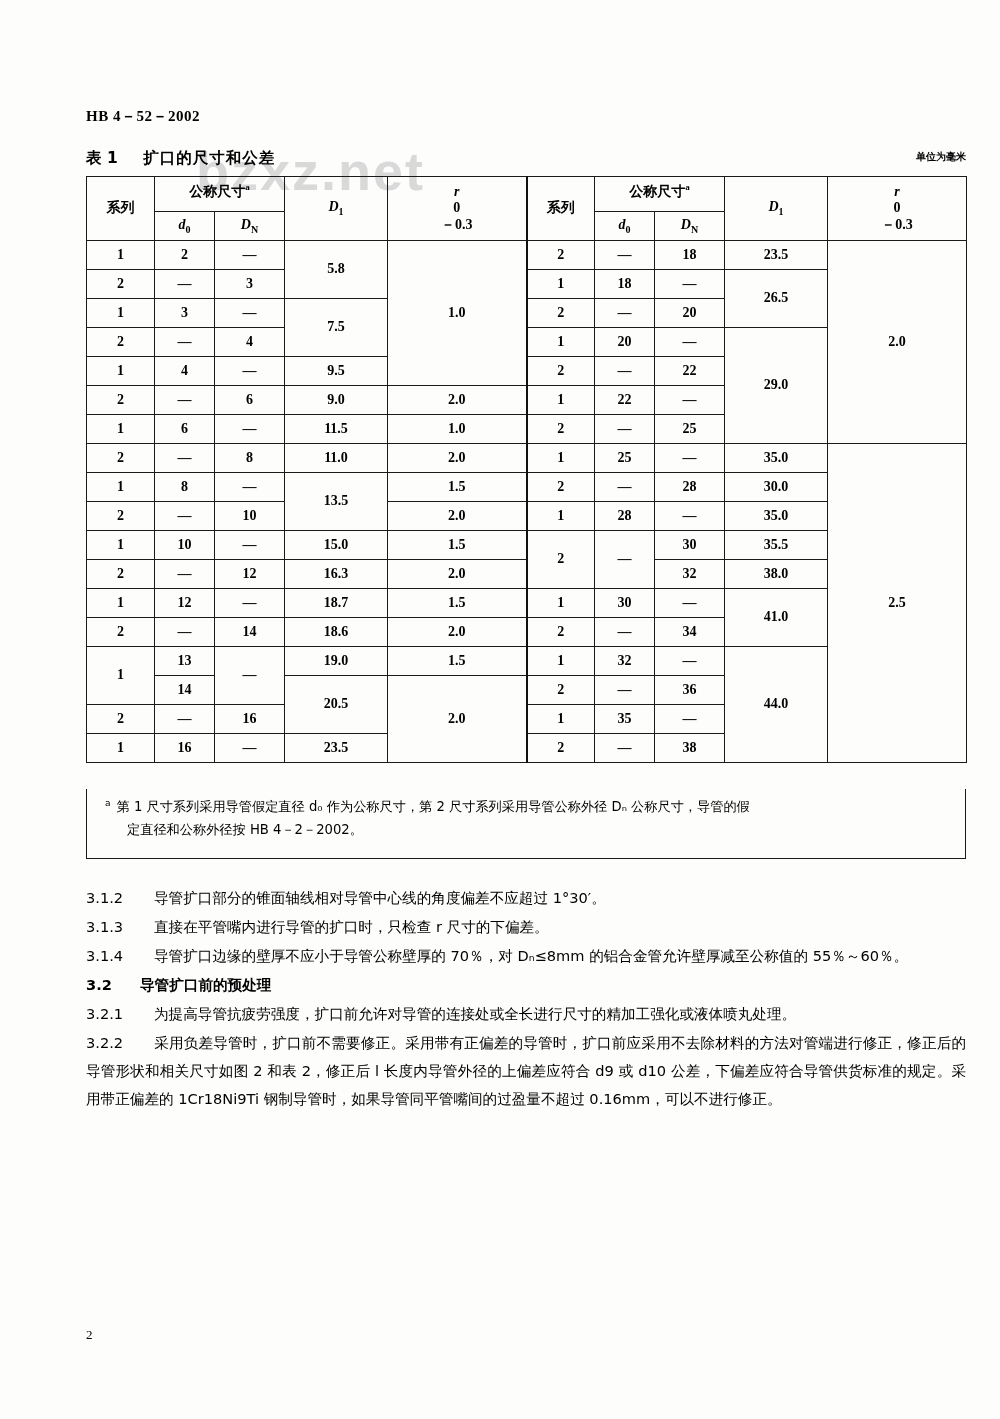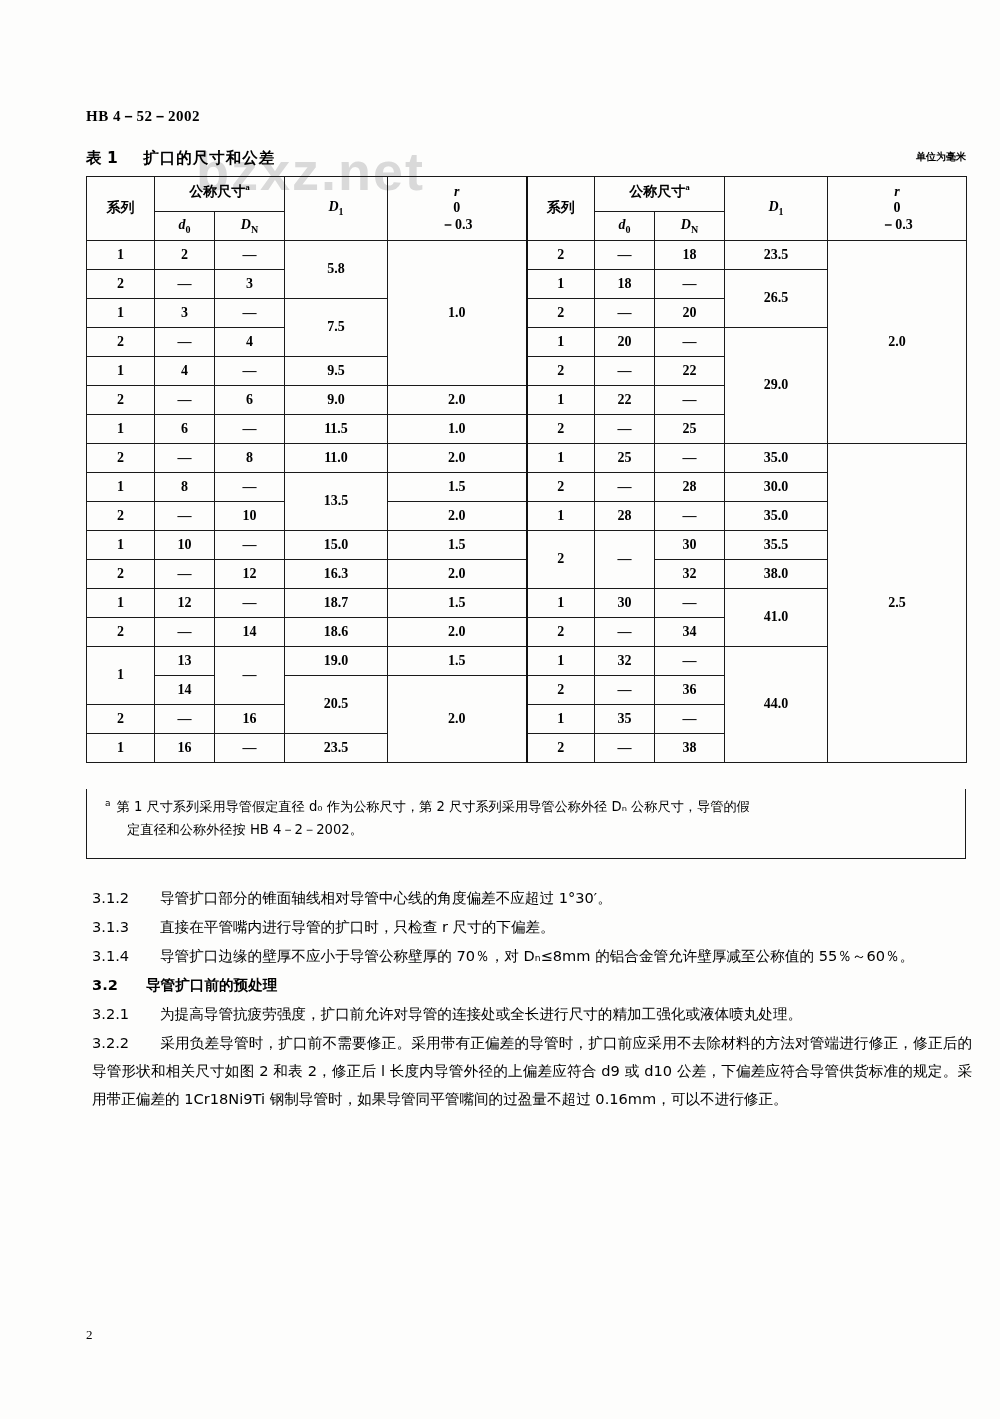--- a/index.html
+++ b/index.html
@@ -120,21 +120,21 @@
     font-family:"DejaVu Sans","Liberation Sans",sans-serif;
     font-size:13.2px;
     line-height:1.75;
     text-align:justify;
   }
   .fn-line .mark{font-size:9px;vertical-align:super;margin-right:6px;}
   .fn-ind{padding-left:22px;}
   
   .body{
     position:absolute;
-    left:92px; top:884px;
+    left:86px; top:884px;
     width:880px;
     z-index:2;
   }
   .para{
     font-family:"DejaVu Sans","Liberation Sans",sans-serif;
     font-size:14.6px;
     line-height:1.92;
     margin:0 0 1px 0;
     text-align:justify;
     text-justify:inter-ideograph;

